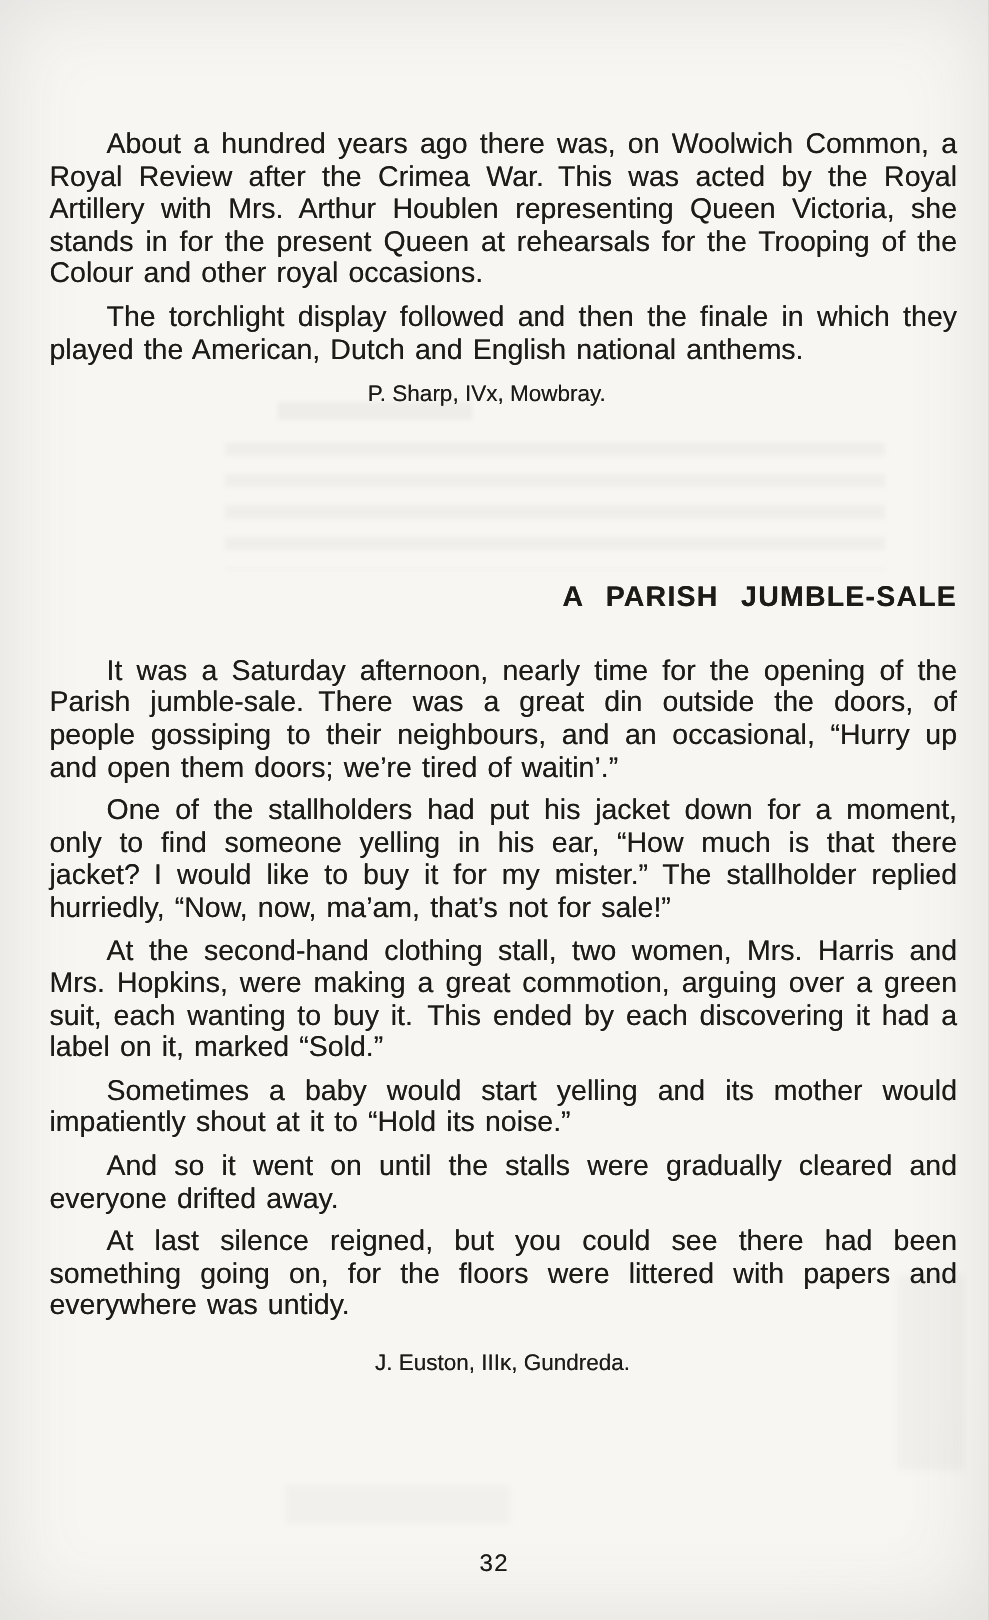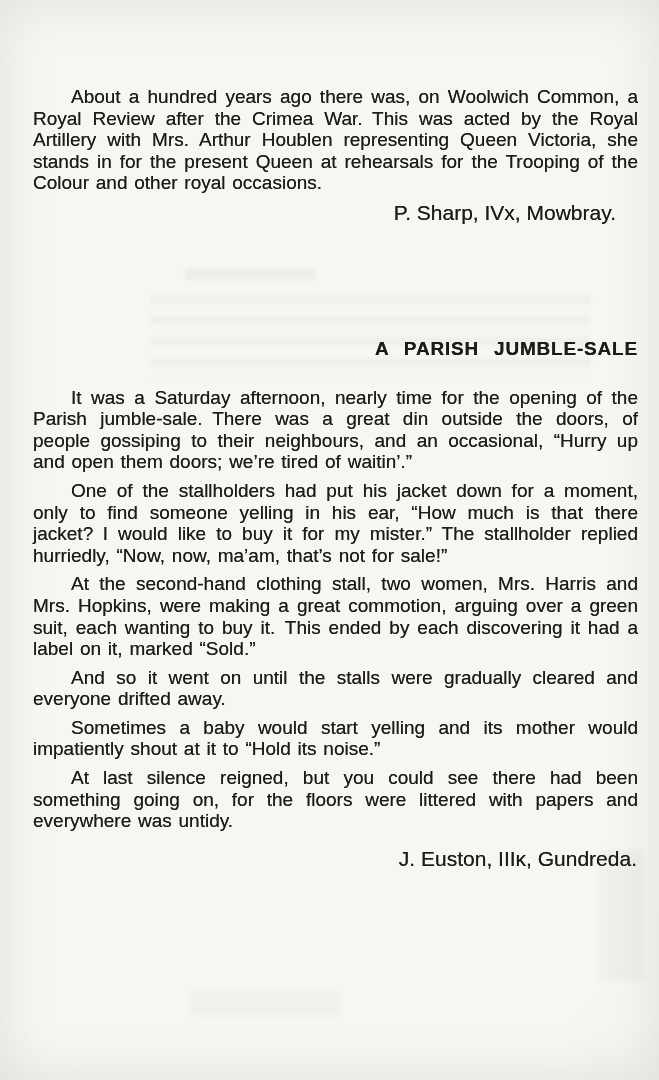--- a/index.html
+++ b/index.html
@@ -25,23 +25,23 @@
     margin: 0 0 7px 0;
     text-indent: 38px;
     font-size: 19px;
     line-height: 21.6px;
     text-align: justify;
     word-spacing: 1.5px;
     text-shadow: 0 0 0.3px rgba(29, 27, 24, 0.8);
   }
   .attribution {
     margin: 8px 0 0 0;
-    font-size: 21px;
+    font-size: 15px;
     line-height: 21.6px;
-    text-align: right;
+    text-align: center;
     text-shadow: 0 0 0.3px rgba(29, 27, 24, 0.8);
   }
   .attribution.first { padding-right: 22px; }
   .attribution.second { margin-top: 16px; padding-right: 1px; }
   .article-jumble { margin-top: 114px; }
   .article-title {
     margin: 0 0 27px 0;
     font-size: 19px;
     font-weight: bold;
     text-align: right;
@@ -92,30 +92,32 @@
 
   <div class="smudge smudge-a"></div>
   <div class="smudge smudge-band"></div>
   <div class="smudge smudge-b"></div>
   <div class="smudge smudge-c"></div>
 
   <div class="content">
 
     <section class="article-royal">
       <p class="para">About a hundred years ago there was, on Woolwich Common, a Royal Review after the Crimea War. This was acted by the Royal Artillery with Mrs. Arthur Houblen representing Queen Victoria, she stands in for the present Queen at rehearsals for the Trooping of the Colour and other royal occasions.</p>
+      <p class="para">The torchlight display followed and then the finale in which they played the American, Dutch and English national anthems.</p>
       <p class="attribution first">P. Sharp, IVx, Mowbray.</p>
     </section>
 
     <section class="article-jumble">
       <h2 class="article-title">A PARISH JUMBLE-SALE</h2>
       <p class="para">It was a Saturday afternoon, nearly time for the opening of the Parish jumble-sale. There was a great din outside the doors, of people gossiping to their neighbours, and an occasional, “Hurry up and open them doors; we’re tired of waitin’.”</p>
       <p class="para">One of the stallholders had put his jacket down for a moment, only to find someone yelling in his ear, “How much is that there jacket? I would like to buy it for my mister.” The stallholder replied hurriedly, “Now, now, ma’am, that’s not for sale!”</p>
       <p class="para">At the second-hand clothing stall, two women, Mrs. Harris and Mrs. Hopkins, were making a great commotion, arguing over a green suit, each wanting to buy it. This ended by each discovering it had a label on it, marked “Sold.”</p>
+      <p class="para">Sometimes a baby would start yelling and its mother would impatiently shout at it to “Hold its noise.”</p>
       <p class="para">And so it went on until the stalls were gradually cleared and everyone drifted away.</p>
-      <p class="para">Sometimes a baby would start yelling and its mother would impatiently shout at it to “Hold its noise.”</p>
       <p class="para">At last silence reigned, but you could see there had been something going on, for the floors were littered with papers and everywhere was untidy.</p>
       <p class="attribution second">J. Euston, IIIᴋ, Gundreda.</p>
     </section>
 
   </div>
 
+  <div class="page-number">32</div>
 
 </div>
 
 </body></html>

